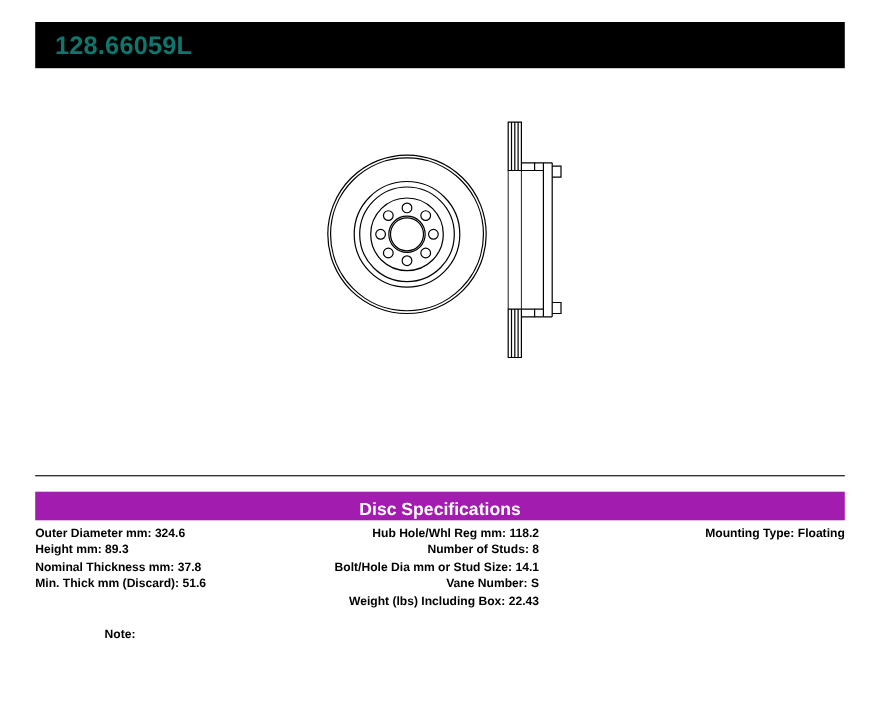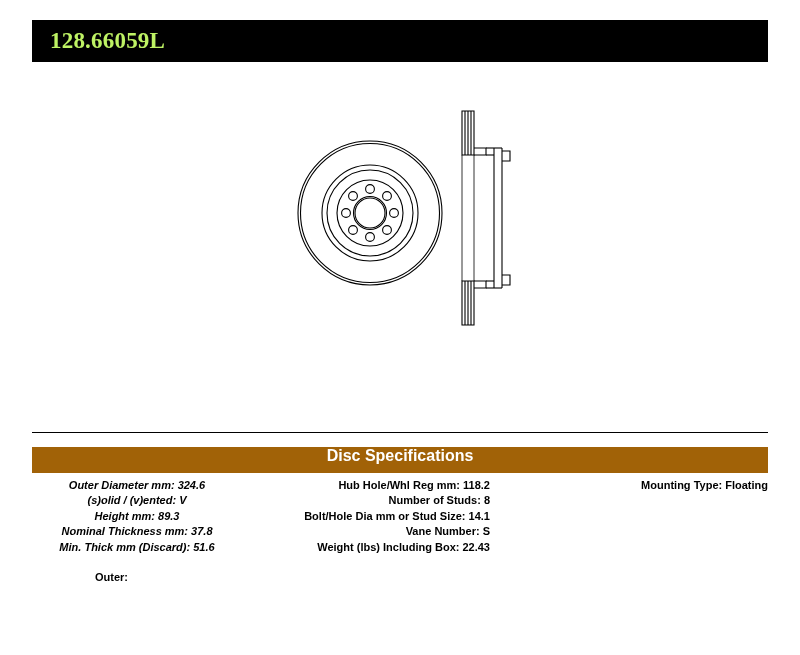--- a/index.html
+++ b/index.html
@@ -17,27 +17,26 @@
   }
 
   
   .header-bar {
     position: absolute;
     left: 32px;
     top: 20px;
     width: 736px;
     height: 42px;
     background: #000000;
-    color: #bef264;
+    color: #0f766e;
     display: flex;
     align-items: center;
     justify-content: space-between;
     box-sizing: border-box;
     padding: 0 18px;
-    font-family: Liberation Serif, serif;
   }
   .part-number {
     font-size: 23px;
     font-weight: bold;
     letter-spacing: 0.2px;
     white-space: nowrap;
   }
   .product-type {
     font-size: 23px;
     font-weight: bold;
@@ -74,45 +73,45 @@
     background: #000000;
   }
 
   
   .spec-header {
     position: absolute;
     left: 32px;
     top: 447px;
     width: 736px;
     height: 26px;
-    background: #a16207;
+    background: #a21caf;
     color: #ffffff;
     display: flex;
-    align-items: flex-start;
+    align-items: flex-end;
     justify-content: center;
   }
   .spec-header-title {
     font-size: 16px;
     font-weight: bold;
   }
 
   
   .spec-columns {
     position: absolute;
     left: 32px;
     top: 478px;
     width: 736px;
     font-size: 11px;
     font-weight: bold;
   }
   .col {
     position: absolute;
     top: 0;
   }
-  .col-left  { left: 0px;   width: 210px; text-align: center; font-style: italic; }
+  .col-left  { left: 0px;   width: 210px; text-align: left; }
   .col-mid   { left: 228px; width: 230px; text-align: right; }
   .col-right { left: 500px; width: 236px; text-align: right; }
   .spec-line {
     line-height: 15.4px;
     white-space: nowrap;
   }
 
   
   .note {
     position: absolute;
@@ -201,36 +200,35 @@
 <div class="divider"></div>
 
 <div class="spec-header">
   <span class="spec-header-title">Disc Specifications</span>
 </div>
 
 <div class="spec-columns">
 
   <div class="col col-left">
     <div class="spec-line">Outer Diameter mm: 324.6</div>
-    <div class="spec-line">(s)olid / (v)ented: V</div>
     <div class="spec-line">Height mm: 89.3</div>
     <div class="spec-line">Nominal Thickness mm: 37.8</div>
     <div class="spec-line">Min. Thick mm (Discard): 51.6</div>
   </div>
 
   <div class="col col-mid">
     <div class="spec-line">Hub Hole/Whl Reg mm: 118.2</div>
     <div class="spec-line">Number of Studs: 8</div>
     <div class="spec-line">Bolt/Hole Dia mm or Stud Size: 14.1</div>
     <div class="spec-line">Vane Number: S</div>
     <div class="spec-line">Weight (lbs) Including Box: 22.43</div>
   </div>
 
   <div class="col col-right">
     <div class="spec-line">Mounting Type: Floating</div>
   </div>
 
 </div>
 
 <div class="note">
-  <span>Outer:</span>
+  <span>Note:</span>
   <span></span>
 </div>
 
 </body></html>

